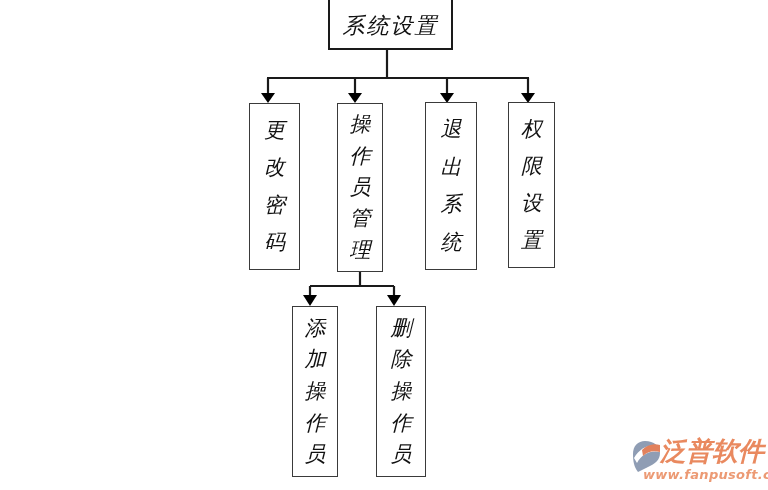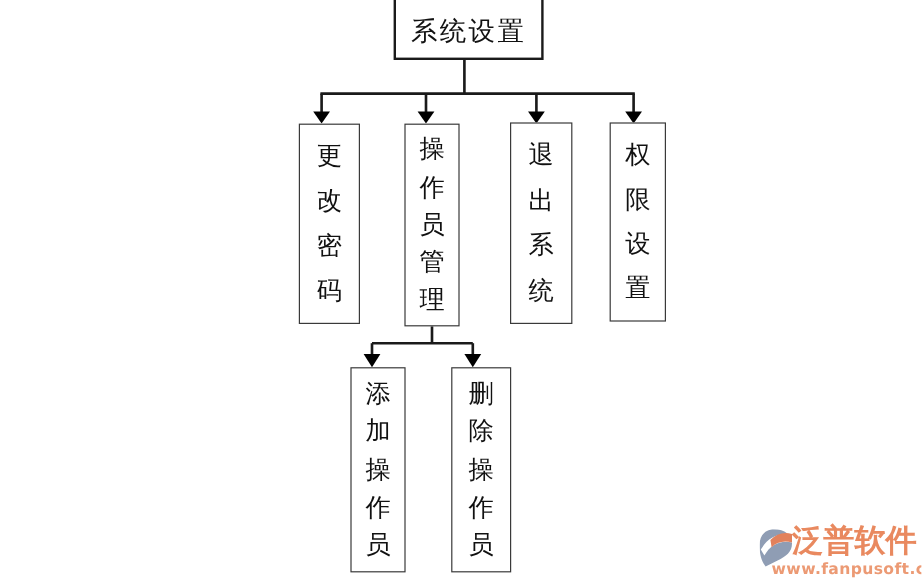--- a/index.html
+++ b/index.html
@@ -1,18 +1,18 @@
 <!DOCTYPE html>
 <html><head>
 <meta charset="utf-8">
 <style>
   html,body{margin:0;padding:0;background:#fff;}
   .stage{
     position:relative;width:768px;height:490px;background:#ffffff;overflow:hidden;
-    font-family:"DejaVu Serif","Liberation Serif",serif;color:#111;
+    font-family:"DejaVu Serif","Liberation Serif",serif;color:#111;font-style:italic;
   }
   svg.connectors{position:absolute;left:0;top:0;z-index:1;}
   .box{
     position:absolute;background:#ffffff;border:1.4px solid #3a3a3a;
     box-sizing:border-box;z-index:2;
   }
   .root-box{
     border:2px solid #1a1a1a;display:flex;align-items:center;justify-content:center;
     font-size:22px;letter-spacing:2px;padding-top:12px;
   }

